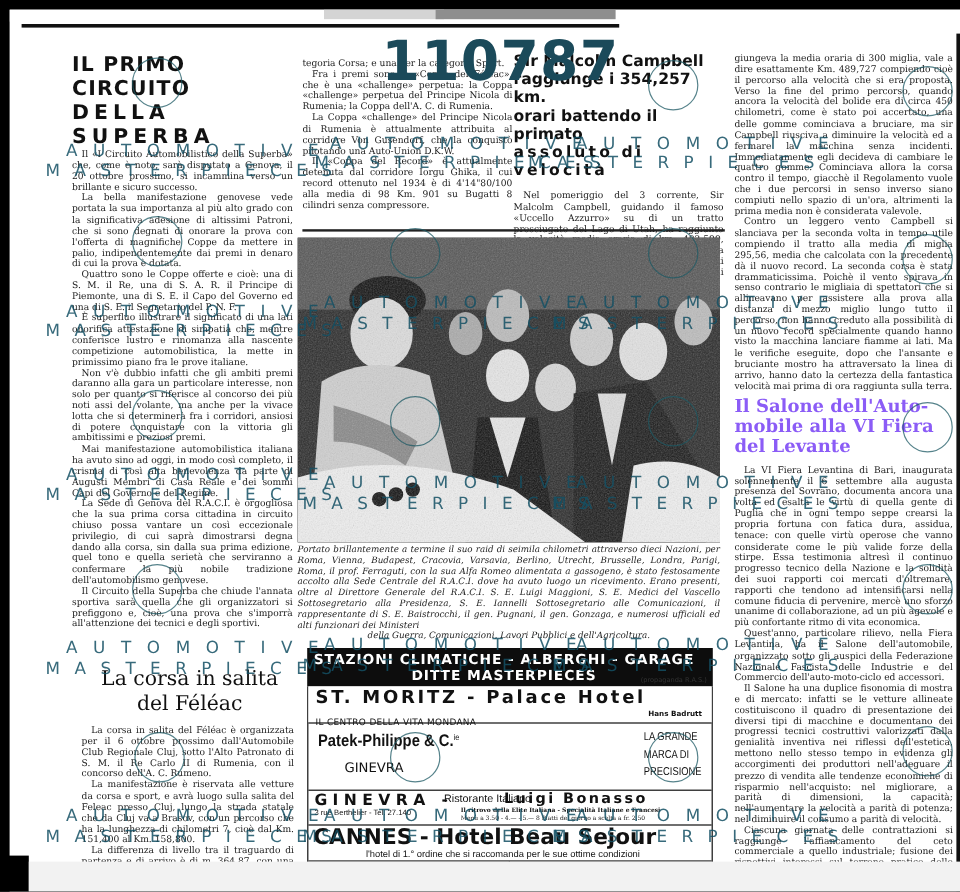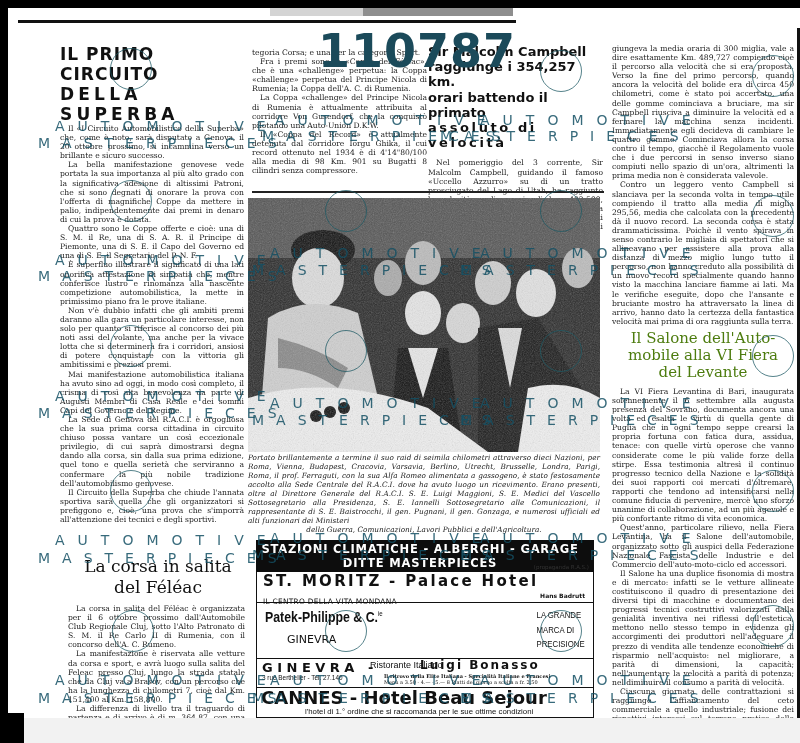--- a/index.html
+++ b/index.html
@@ -24,21 +24,21 @@
   .col-mid-top2 { left: 420px; top: 36px; width: 175px; }
   .col-right { left: 604px; top: 36px; width: 182px; }
 
   .headline-main { font-family: "DejaVu Sans", sans-serif; font-weight: bold; font-size: 17px; line-height: 20px; letter-spacing: 1px; color: #111; text-align: left; }
   .headline-main .l2 { letter-spacing: 4.2px; }
   .subhead { font-family: "DejaVu Sans", sans-serif; font-weight: bold; font-size: 11.3px; line-height: 14.5px; margin: 6px 0 6px 0; color: #111; text-align: left; }
 
   .campbell-head { font-family: "DejaVu Sans", sans-serif; font-weight: bold; font-size: 13px; line-height: 15.2px; text-align: left; color: #111; }
   .campbell-head .spaced { letter-spacing: 2.6px; }
 
-  .salone-head { font-family: "DejaVu Serif", serif; font-weight: normal; font-size: 15px; line-height: 17px; text-align: center; color: #4d7c0f; margin: 4px 0 6px 0; }
+  .salone-head { font-family: "DejaVu Serif", serif; font-weight: bold; font-size: 15px; line-height: 17px; text-align: left; color: #8b5cf6; margin: 4px 0 6px 0; }
   .feleac-head { position: absolute; left: 60px; top: 548px; width: 180px; font-family: "DejaVu Serif", serif; font-weight: normal; font-size: 17px; line-height: 21px; text-align: center; color: #111; }
   .col-left-bottom { left: 60px; top: 596px; width: 177px; }
 
   .mid-rule { position: absolute; left: 244px; top: 183px; width: 352px; height: 2px; background: #222; }
 
   .photo { position: absolute; left: 240px; top: 190px; width: 352px; height: 254px; overflow: hidden; background: #444; }
   .photo svg { width: 100%; height: 100%; display: block; }
 
   .caption { position: absolute; left: 240px; top: 445px; width: 352px; font-size: 7.3px; line-height: 9px; font-style: italic; text-align: justify; color: #222; }
   .caption .last { text-align: center; display: block; }

